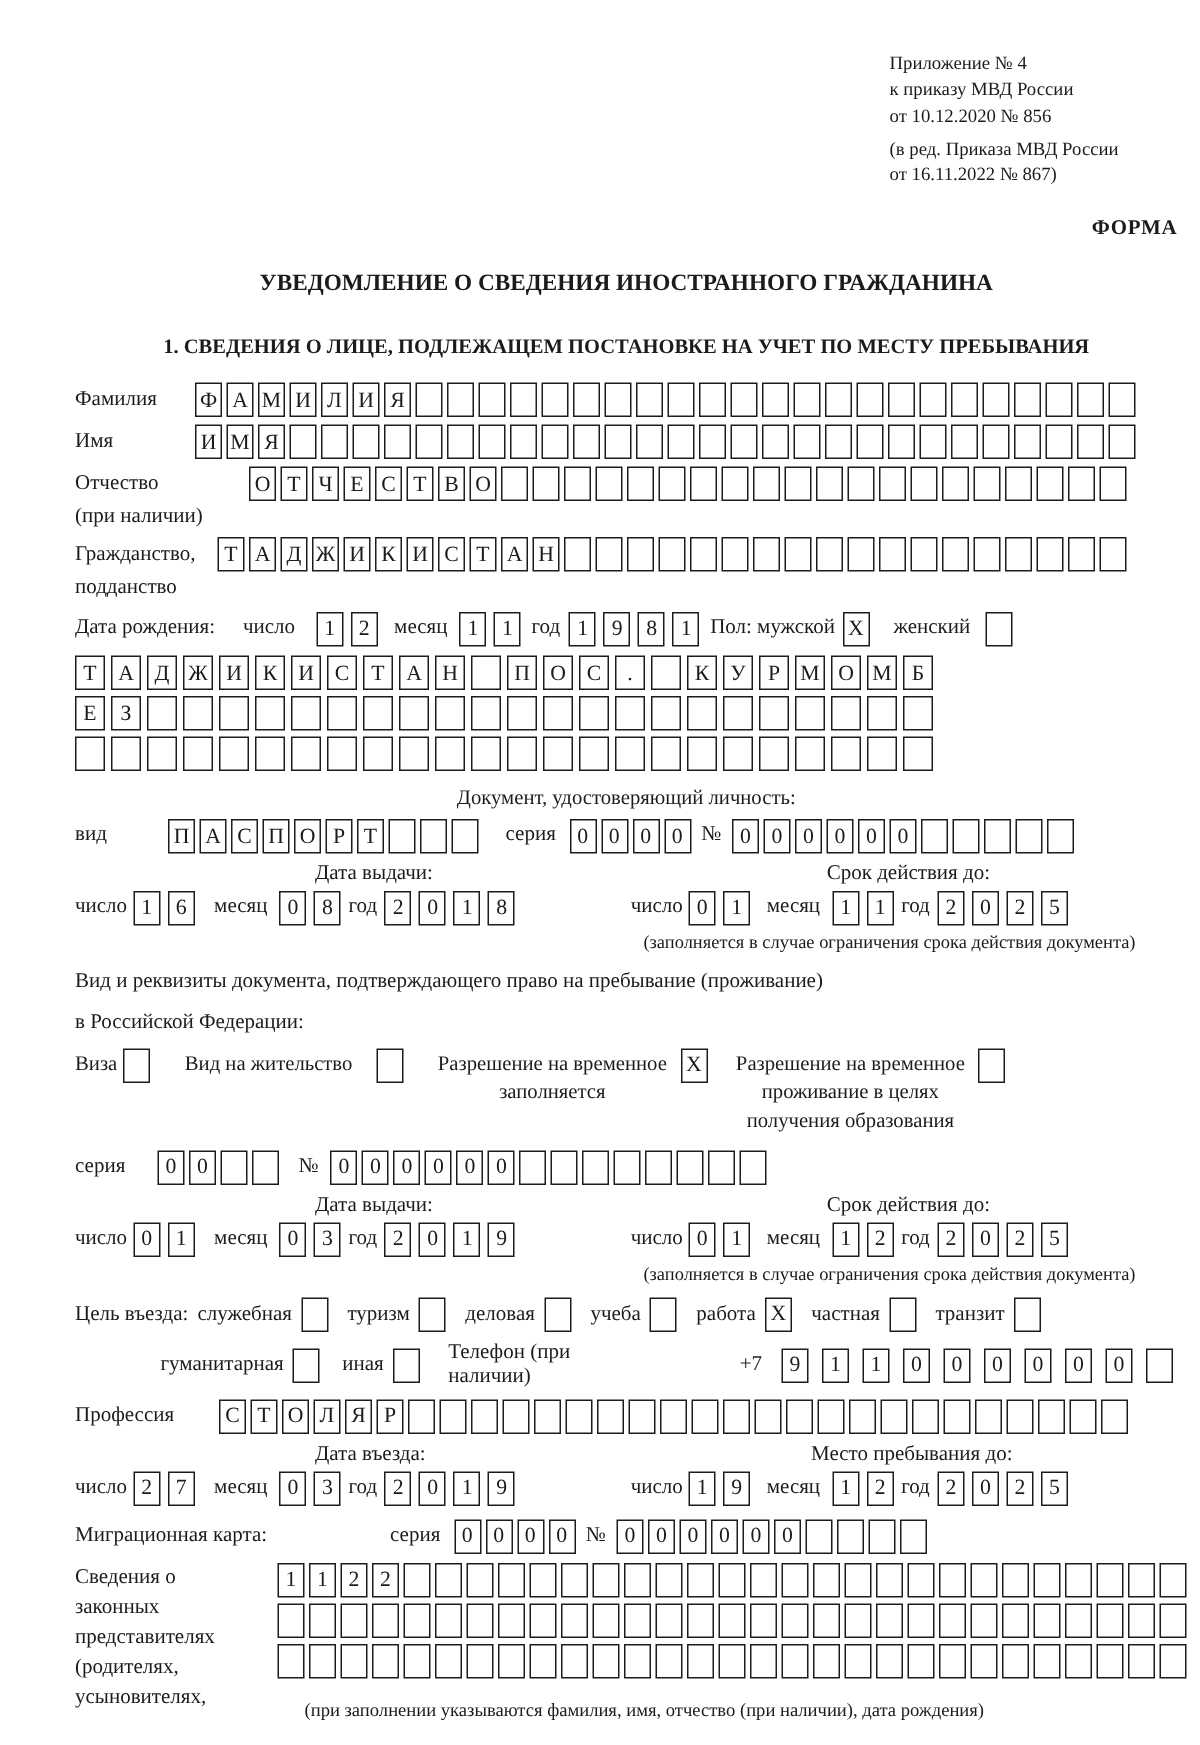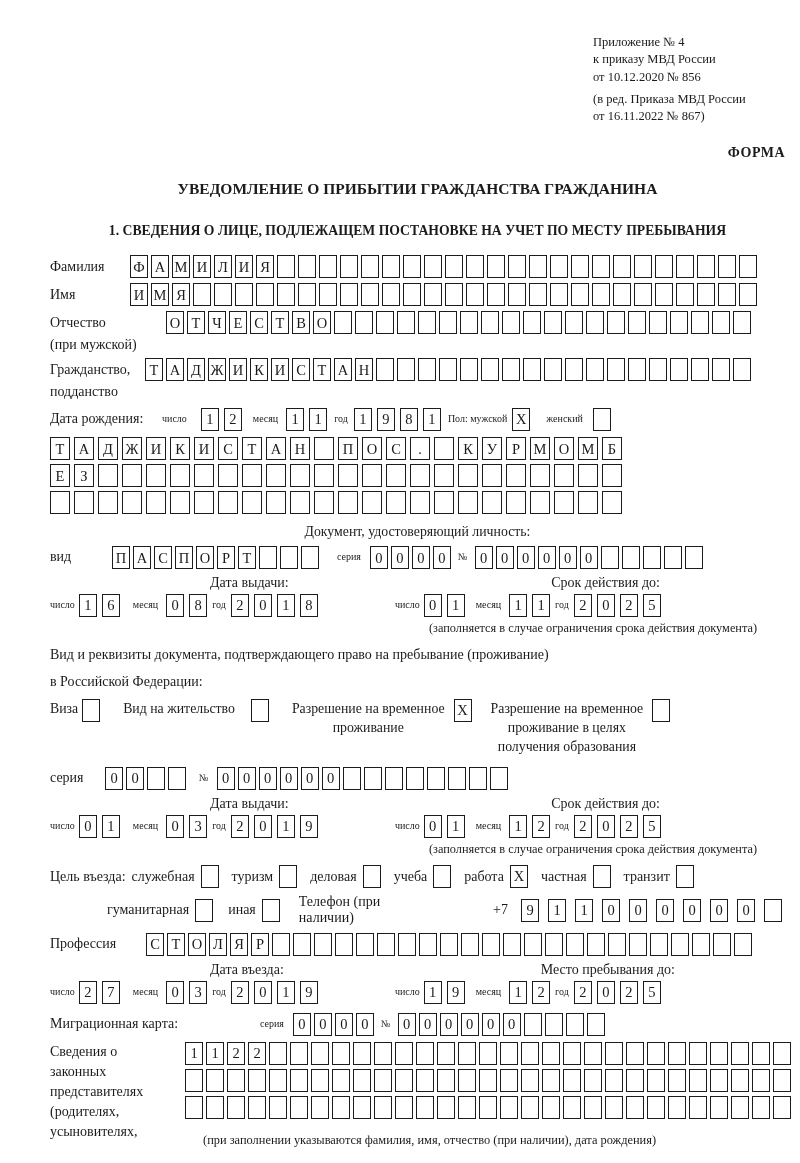--- a/index.html
+++ b/index.html
@@ -18,21 +18,21 @@
   .appendix .rev{margin-top:5px;}
   .forma{text-align:right;font-weight:bold;font-size:14px;margin-top:20px;letter-spacing:.5px;}
   
   .title{text-align:center;font-weight:bold;font-size:15.5px;line-height:1.55;margin-top:16px;}
   .tline{display:inline-block;width:52px;border-bottom:2.5px solid #3a3a3a;height:12px;margin-left:10px;}
   .section{font-weight:bold;font-size:13.7px;text-align:center;margin-top:22px;margin-bottom:16px;}
   
   .frow{display:flex;align-items:flex-start;margin-bottom:4px;}
   .flabel{font-size:14px;line-height:24px;flex:0 0 auto;}
   .flabel .l2{line-height:19px;}
-  .dlabel{font-size:10px;line-height:24px;flex:0 0 auto;}
+  .dlabel{font-size:14px;line-height:24px;flex:0 0 auto;}
   .boxes{display:flex;flex-wrap:nowrap;flex:0 0 auto;}
   .cell{
     box-sizing:border-box;flex:0 0 auto;
     width:18px;height:23px;
     border:1.8px solid #1c1c1c;margin-right:3px;
     display:inline-flex;align-items:center;justify-content:center;
     font-size:14.5px;line-height:1;background:#fff;
   }
   .wide-cells .cell{width:20px;margin-right:4px;}
   .dg .cell{margin-right:5px;}
@@ -62,21 +62,21 @@
     <div>от 10.12.2020 № 856</div>
     <div class="rev">
       <div>(в ред. Приказа МВД России</div>
       <div>от 16.11.2022 № 867)</div>
     </div>
   </div>
 
   <div class="forma">ФОРМА</div>
 
   <div class="title">
-    <div>УВЕДОМЛЕНИЕ О ПРИБЫТИИ ГРАЖДАНСТВА ГРАЖДАНИНА</div>
+    <div>УВЕДОМЛЕНИЕ О СВЕДЕНИЯ ИНОСТРАННОГО ГРАЖДАНИНА</div>
   </div>
 
   <div class="section">1. СВЕДЕНИЯ О ЛИЦЕ, ПОДЛЕЖАЩЕМ ПОСТАНОВКЕ НА УЧЕТ ПО МЕСТУ ПРЕБЫВАНИЯ</div>
 
   <div class="frow">
     <div class="flabel" style="width:80px">Фамилия</div>
     <div class="boxes">
         <div class="cell">Ф</div>
         <div class="cell">А</div>
         <div class="cell">М</div>
@@ -142,21 +142,21 @@
         <div class="cell"></div>
         <div class="cell"></div>
         <div class="cell"></div>
         <div class="cell"></div>
       </div>
   </div>
 
   <div class="frow">
     <div class="flabel" style="width:116px">
       <div>Отчество</div>
-      <div class="l2">(при мужской)</div>
+      <div class="l2">(при наличии)</div>
     </div>
     <div class="boxes">
         <div class="cell">О</div>
         <div class="cell">Т</div>
         <div class="cell">Ч</div>
         <div class="cell">Е</div>
         <div class="cell">С</div>
         <div class="cell">Т</div>
         <div class="cell">В</div>
         <div class="cell">О</div>
@@ -418,21 +418,21 @@
       <span class="plabel">Виза</span>
       <div class="cell" style="margin-left:4px"></div>
     </div>
     <div class="permit" style="margin-left:20px">
       <span class="plabel">Вид на жительство</span>
       <div class="cell" style="margin-left:16px"></div>
     </div>
     <div class="permit" style="margin-left:20px">
       <div class="plabel tc">
         <div>Разрешение на временное</div>
-        <div>проживание</div>
+        <div>заполняется</div>
       </div>
       <div class="cell">X</div>
     </div>
     <div class="permit" style="margin-left:16px">
       <div class="plabel tc">
         <div>Разрешение на временное</div>
         <div>проживание в целях</div>
         <div>получения образования</div>
       </div>
       <div class="cell"></div>

